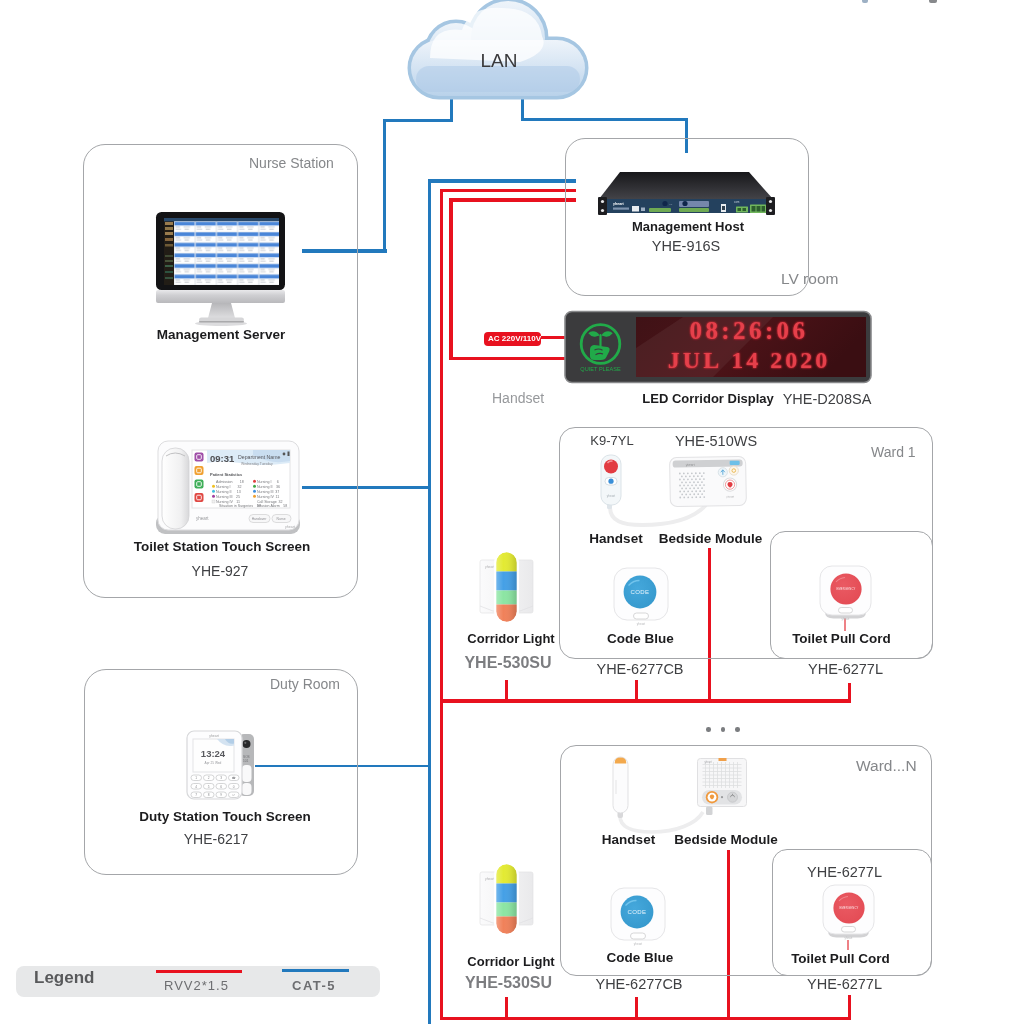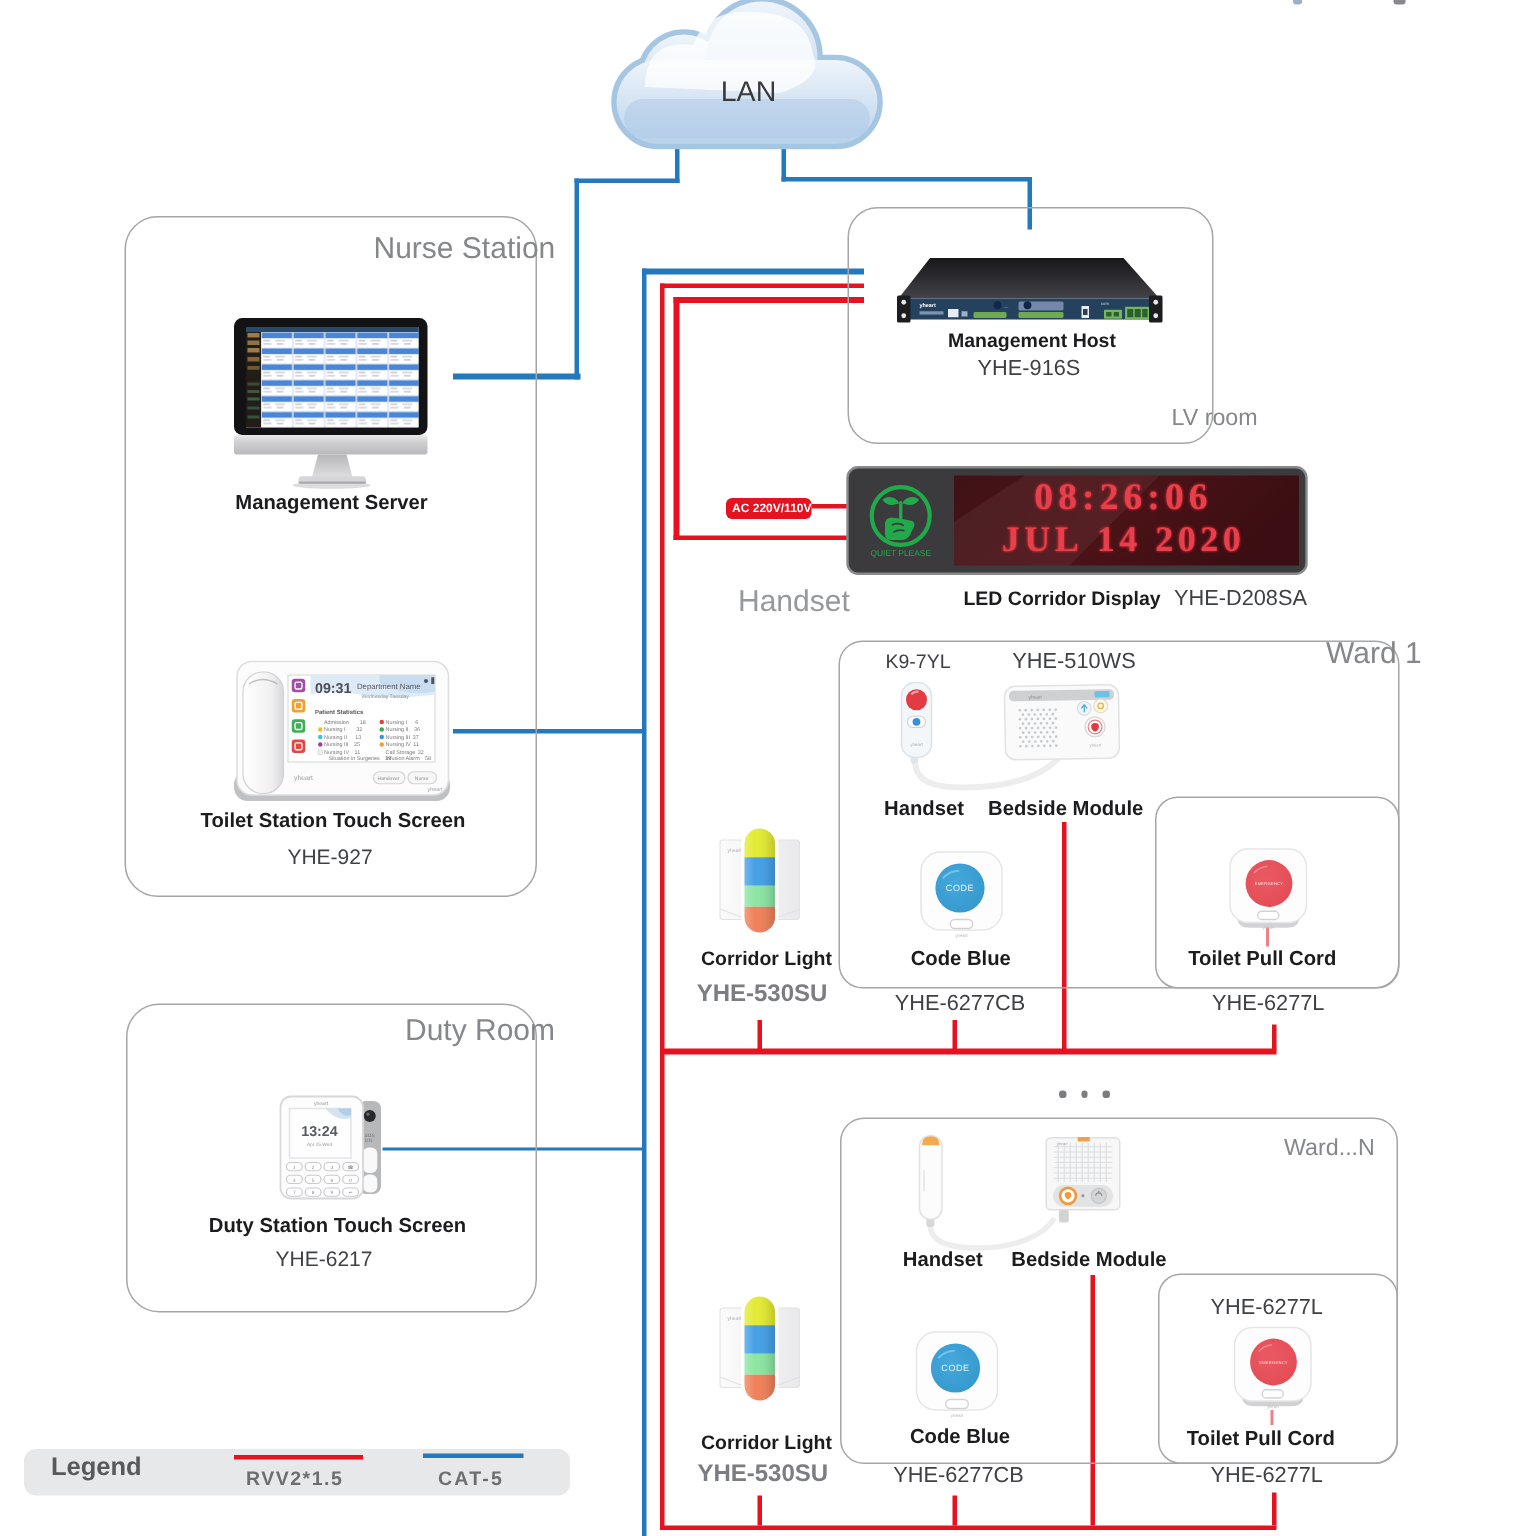--- a/index.html
+++ b/index.html
@@ -1,21 +1,21 @@
 <!DOCTYPE html>
 <html><head>
 <meta charset="utf-8">
 <style>
 html,body{margin:0;padding:0;background:#fff;}
 #page{position:relative;width:1024px;height:1024px;overflow:hidden;background:#fff;
   font-family:"Liberation Sans",sans-serif;}
 .box{position:absolute;border:1.5px solid #a4a6a9;border-radius:18px;background:transparent;}
 .bl{position:absolute;background:#2279bd;}
 .rl{position:absolute;background:#e8111f;}
-.room{position:absolute;color:#85878a;font-size:20px;white-space:nowrap;}
+.room{position:absolute;color:#85878a;font-size:14px;white-space:nowrap;}
 .lbl{position:absolute;color:#1c1c1e;font-size:14px;font-weight:bold;white-space:nowrap;transform:translateX(-50%);}
 .mdl{position:absolute;color:#3f4043;font-size:13px;white-space:nowrap;transform:translateX(-50%);}
 .dev{position:absolute;}
 .dot{position:absolute;width:4.5px;height:4.5px;border-radius:50%;background:#7b7d80;}
 </style>
 </head>
 <body>
 <div id="page">
 
 <div class="bl" style="left:450px;top:95px;width:3px;height:26.5px;"></div>
@@ -56,21 +56,21 @@
 <div class="box" style="left:83px;top:144px;width:273px;height:452px;border-radius:22px;"></div>
 <div class="box" style="left:565px;top:138px;width:242px;height:156px;border-radius:20px;"></div>
 <div class="box" style="left:559px;top:427px;width:372px;height:230px;border-radius:16px;"></div>
 <div class="box" style="left:770px;top:531px;width:161px;height:126px;border-radius:15px;"></div>
 <div class="box" style="left:560px;top:745px;width:370px;height:229px;border-radius:16px;"></div>
 <div class="box" style="left:772px;top:849px;width:158px;height:125px;border-radius:15px;"></div>
 <div class="box" style="left:84px;top:669px;width:272px;height:204px;border-radius:22px;"></div>
 
 <div class="room" style="left:249px;top:154.5px;">Nurse Station</div>
 <div class="room" style="left:781px;top:269.5px;font-size:15.5px;text-align:right;">LV room</div>
-<div class="room" style="left:871px;top:425px;margin-left:13px;">Ward 1</div>
+<div class="room" style="left:871px;top:444px;">Ward 1</div>
 <div class="room" style="left:856px;top:756.5px;font-size:15.5px;">Ward...N</div>
 <div class="room" style="left:270px;top:676px;text-align:right;">Duty Room</div>
 <div class="room" style="left:492px;top:390px;color:#96989b;">Handset</div>
 
 <div class="lbl" style="left:221px;top:327px;font-size:13.5px;">Management Server</div>
 <div class="lbl" style="left:222px;top:539px;font-size:13.5px;">Toilet Station Touch Screen</div>
 <div class="lbl" style="left:688px;top:218.5px;font-size:13px;">Management Host</div>
 <div class="lbl" style="left:708px;top:390.5px;font-size:13px;">LED Corridor Display</div>
 <div class="lbl" style="left:225px;top:809px;font-size:13.5px;">Duty Station Touch Screen</div>
 <div class="lbl" style="left:616px;top:531px;font-size:13.5px;">Handset</div>
@@ -98,21 +98,21 @@
 <div class="mdl" style="left:508px;top:654px;font-size:16px;font-weight:bold;color:#7c7d80;">YHE-530SU</div>
 <div class="mdl" style="left:508.5px;top:973.5px;font-size:16px;font-weight:bold;color:#7c7d80;">YHE-530SU</div>
 
 <div class="dot" style="left:706px;top:727px;"></div>
 <div class="dot" style="left:720.5px;top:727px;"></div>
 <div class="dot" style="left:735px;top:727px;"></div>
 
 <div style="position:absolute;left:16px;top:966px;width:364px;height:31px;background:#e7e8e9;border-radius:8px;"></div>
 <div style="position:absolute;left:34px;top:968px;font-size:17px;font-weight:600;color:#58595b;">Legend</div>
 <div style="position:absolute;left:156px;top:969.5px;width:86px;height:3px;background:#e8111f;"></div>
-<div style="position:absolute;left:164px;top:978px;font-size:13px;font-weight:bold;color:#6d6e71;letter-spacing:1px;">RVV2*1.5</div>
+<div style="position:absolute;left:164px;top:978px;font-size:13px;font-weight:normal;color:#6d6e71;letter-spacing:1px;">RVV2*1.5</div>
 <div style="position:absolute;left:282px;top:969px;width:67px;height:3px;background:#2279bd;"></div>
 <div style="position:absolute;left:292px;top:978px;font-size:13px;font-weight:bold;color:#6d6e71;letter-spacing:1.5px;">CAT-5</div>
 
 <div style="position:absolute;left:862px;top:0;width:6px;height:2.5px;background:#9db0c4;border-radius:0 0 2px 2px;"></div>
 <div style="position:absolute;left:929px;top:0;width:8px;height:3px;background:#87898c;border-radius:0 0 2px 2px;"></div>
 
 <svg class="dev" style="left:400px;top:-4px;" width="196" height="106" viewBox="0 0 196 106">
 <defs>
 <linearGradient id="cg" x1="0" y1="0" x2="0" y2="1">
 <stop offset="0" stop-color="#eef4fa"></stop>

